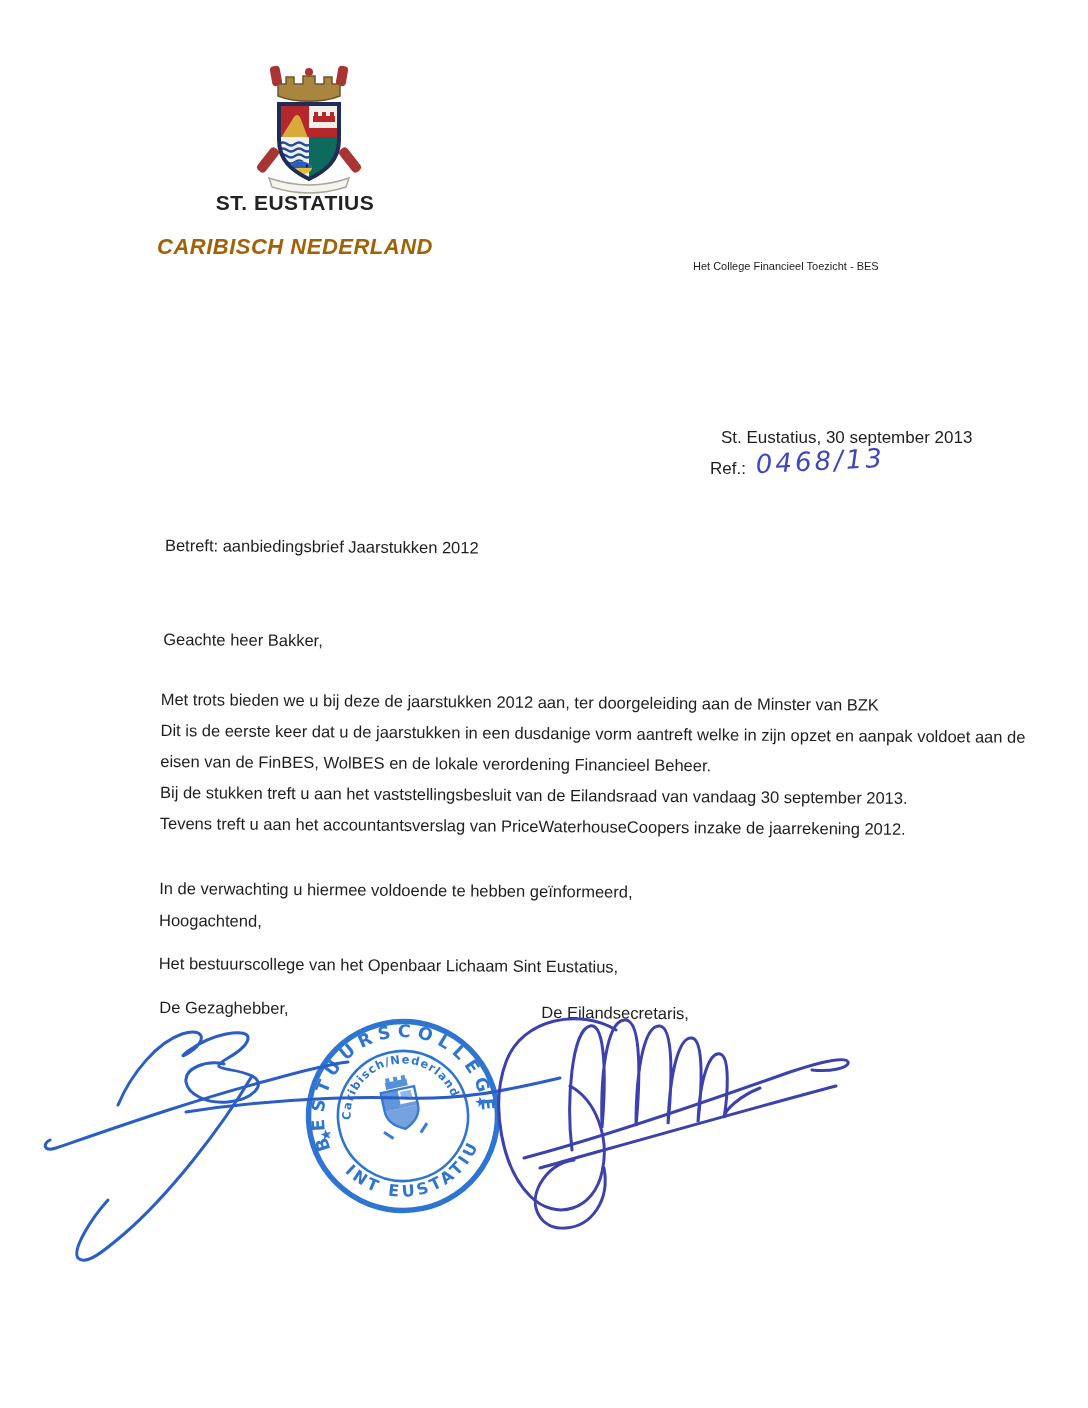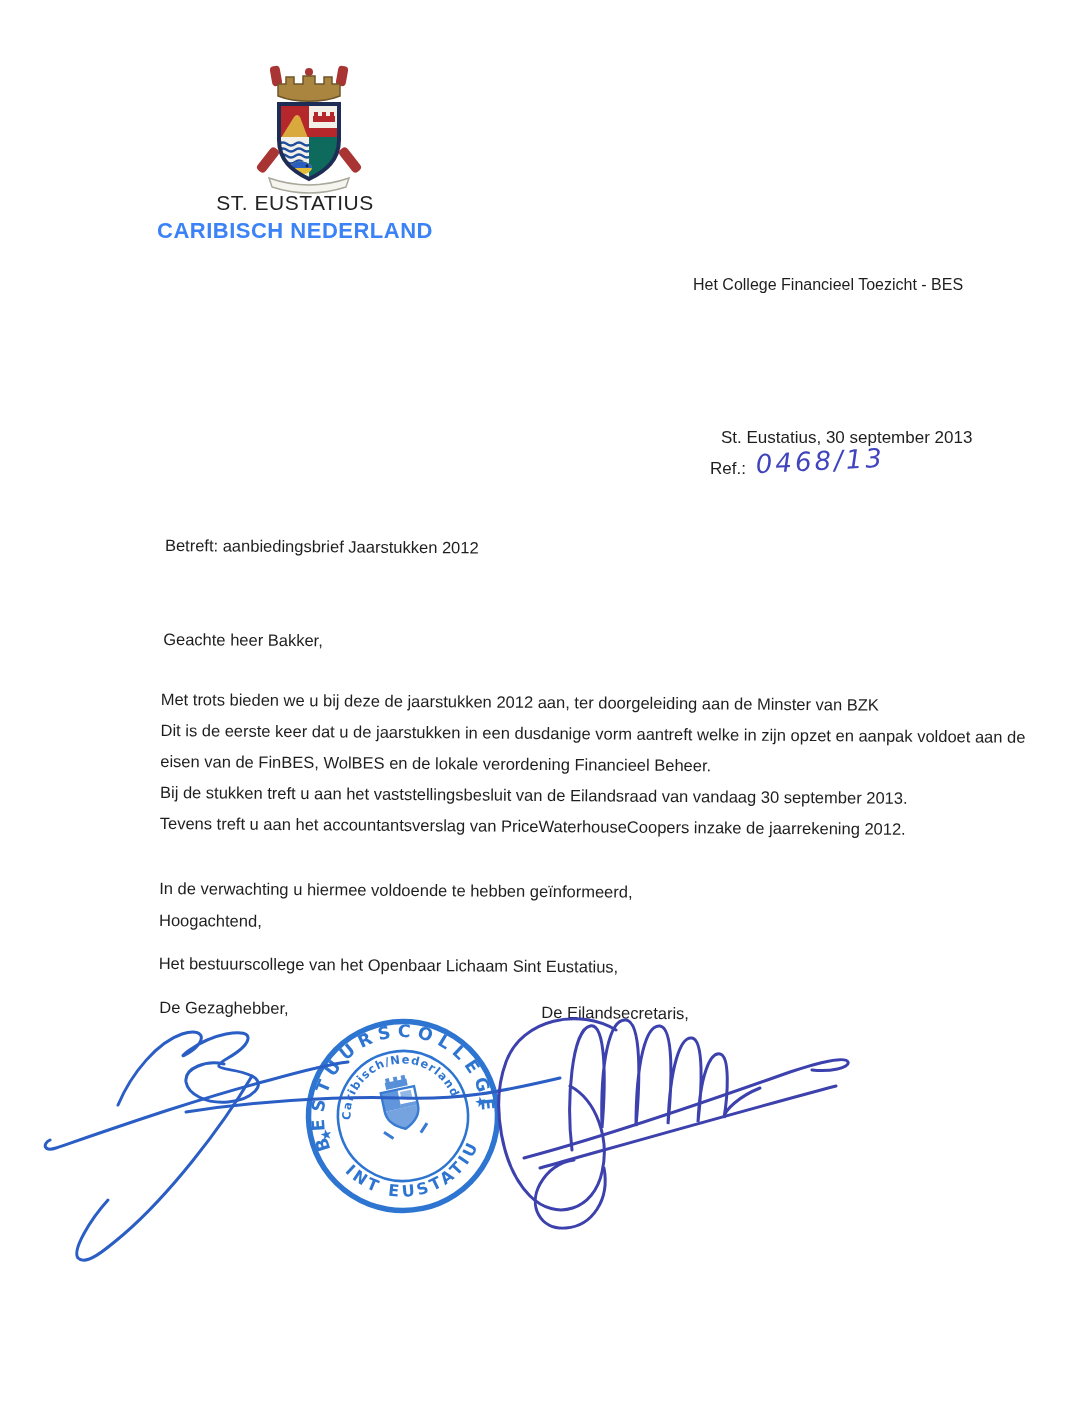--- a/index.html
+++ b/index.html
@@ -9,24 +9,24 @@
     background:#ffffff;
     margin:0 auto;
     overflow:hidden;
     font-family:"Liberation Sans", sans-serif;
     color:#1e1e1e;
   }
   .abs{position:absolute;white-space:nowrap;}
   
   .coa{left:251px;top:58px;width:116px;height:136px;}
   .lh-block{left:120px;top:191px;width:350px;text-align:center;}
-  .lh-line1{font-size:21px;font-weight:400;letter-spacing:.5px;color:#222;}
-  .lh-line2{font-size:22px;font-weight:700;letter-spacing:.5px;color:#3b82f6;margin-top:3px;}
+  .lh-line1{font-size:21px;font-weight:700;letter-spacing:.5px;color:#222;}
+  .lh-line2{font-size:22px;font-weight:700;letter-spacing:.5px;color:#a16207;margin-top:19px;font-style:italic;}
   
-  .recipient{left:693px;top:276px;font-size:16px;}
+  .recipient{left:693px;top:260px;font-size:11px;}
   .dateline{left:721px;top:392px;font-size:17px;margin-top:36px;}
   .refline{left:710px;top:450px;font-size:17px;}
   .handwriting{
     display:inline-block;
     font-family:"DejaVu Sans", sans-serif;
     font-style:italic;
     font-size:26px;
     letter-spacing:3px;
     color:#4145bd;
     transform:rotate(-3deg) translateY(-4px);

